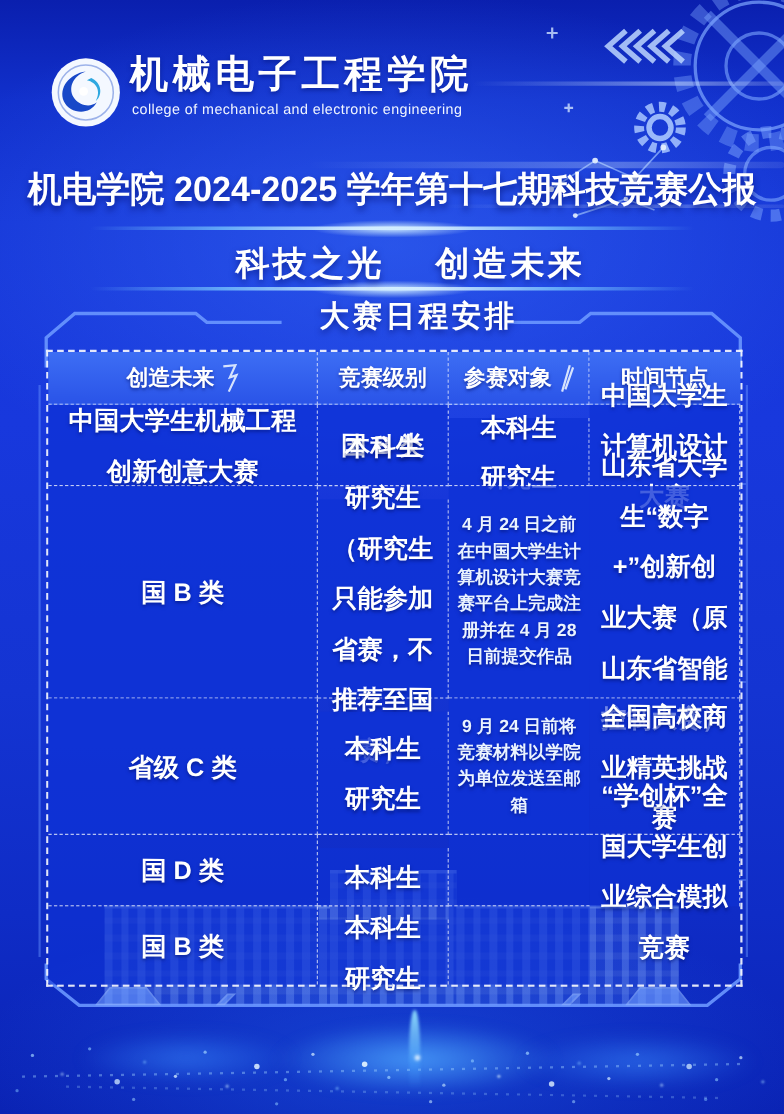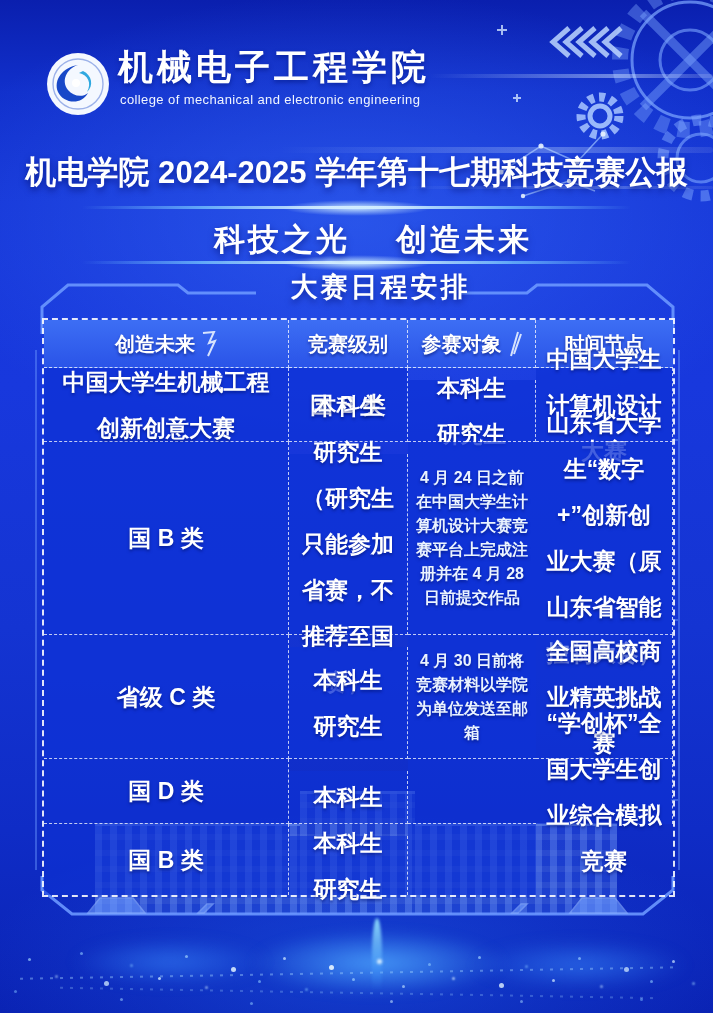--- a/index.html
+++ b/index.html
@@ -218,21 +218,21 @@
     <div class="cell">中国大学生计算机设计大赛</div>
     <div class="cell">国 B 类</div>
     <div class="cell pre">本科生
 研究生（研究生只能参加省赛，不推荐至国赛）</div>
     <div class="cell time clast">4 月 24 日之前在中国大学生计算机设计大赛竞赛平台上完成注册并在 4 月 28 日前提交作品</div>
 
     <div class="cell">山东省大学生“数字+”创新创业大赛（原山东省智能控制大赛）</div>
     <div class="cell">省级 C 类</div>
     <div class="cell pre">本科生
 研究生</div>
-    <div class="cell time clast">4 月 30 日前将竞赛材料以学院为单位发送至邮箱</div>
+    <div class="cell time clast">9 月 24 日前将竞赛材料以学院为单位发送至邮箱</div>
 
     <div class="cell dim">全国高校商业精英挑战赛</div>
     <div class="cell dim">国 D 类</div>
     <div class="cell dim pre">本科生</div>
     <div class="cell dim time clast"></div>
 
     <div class="cell dim rlast">“学创杯”全国大学生创业综合模拟竞赛</div>
     <div class="cell dim rlast">国 B 类</div>
     <div class="cell dim pre rlast">本科生
 研究生</div>

